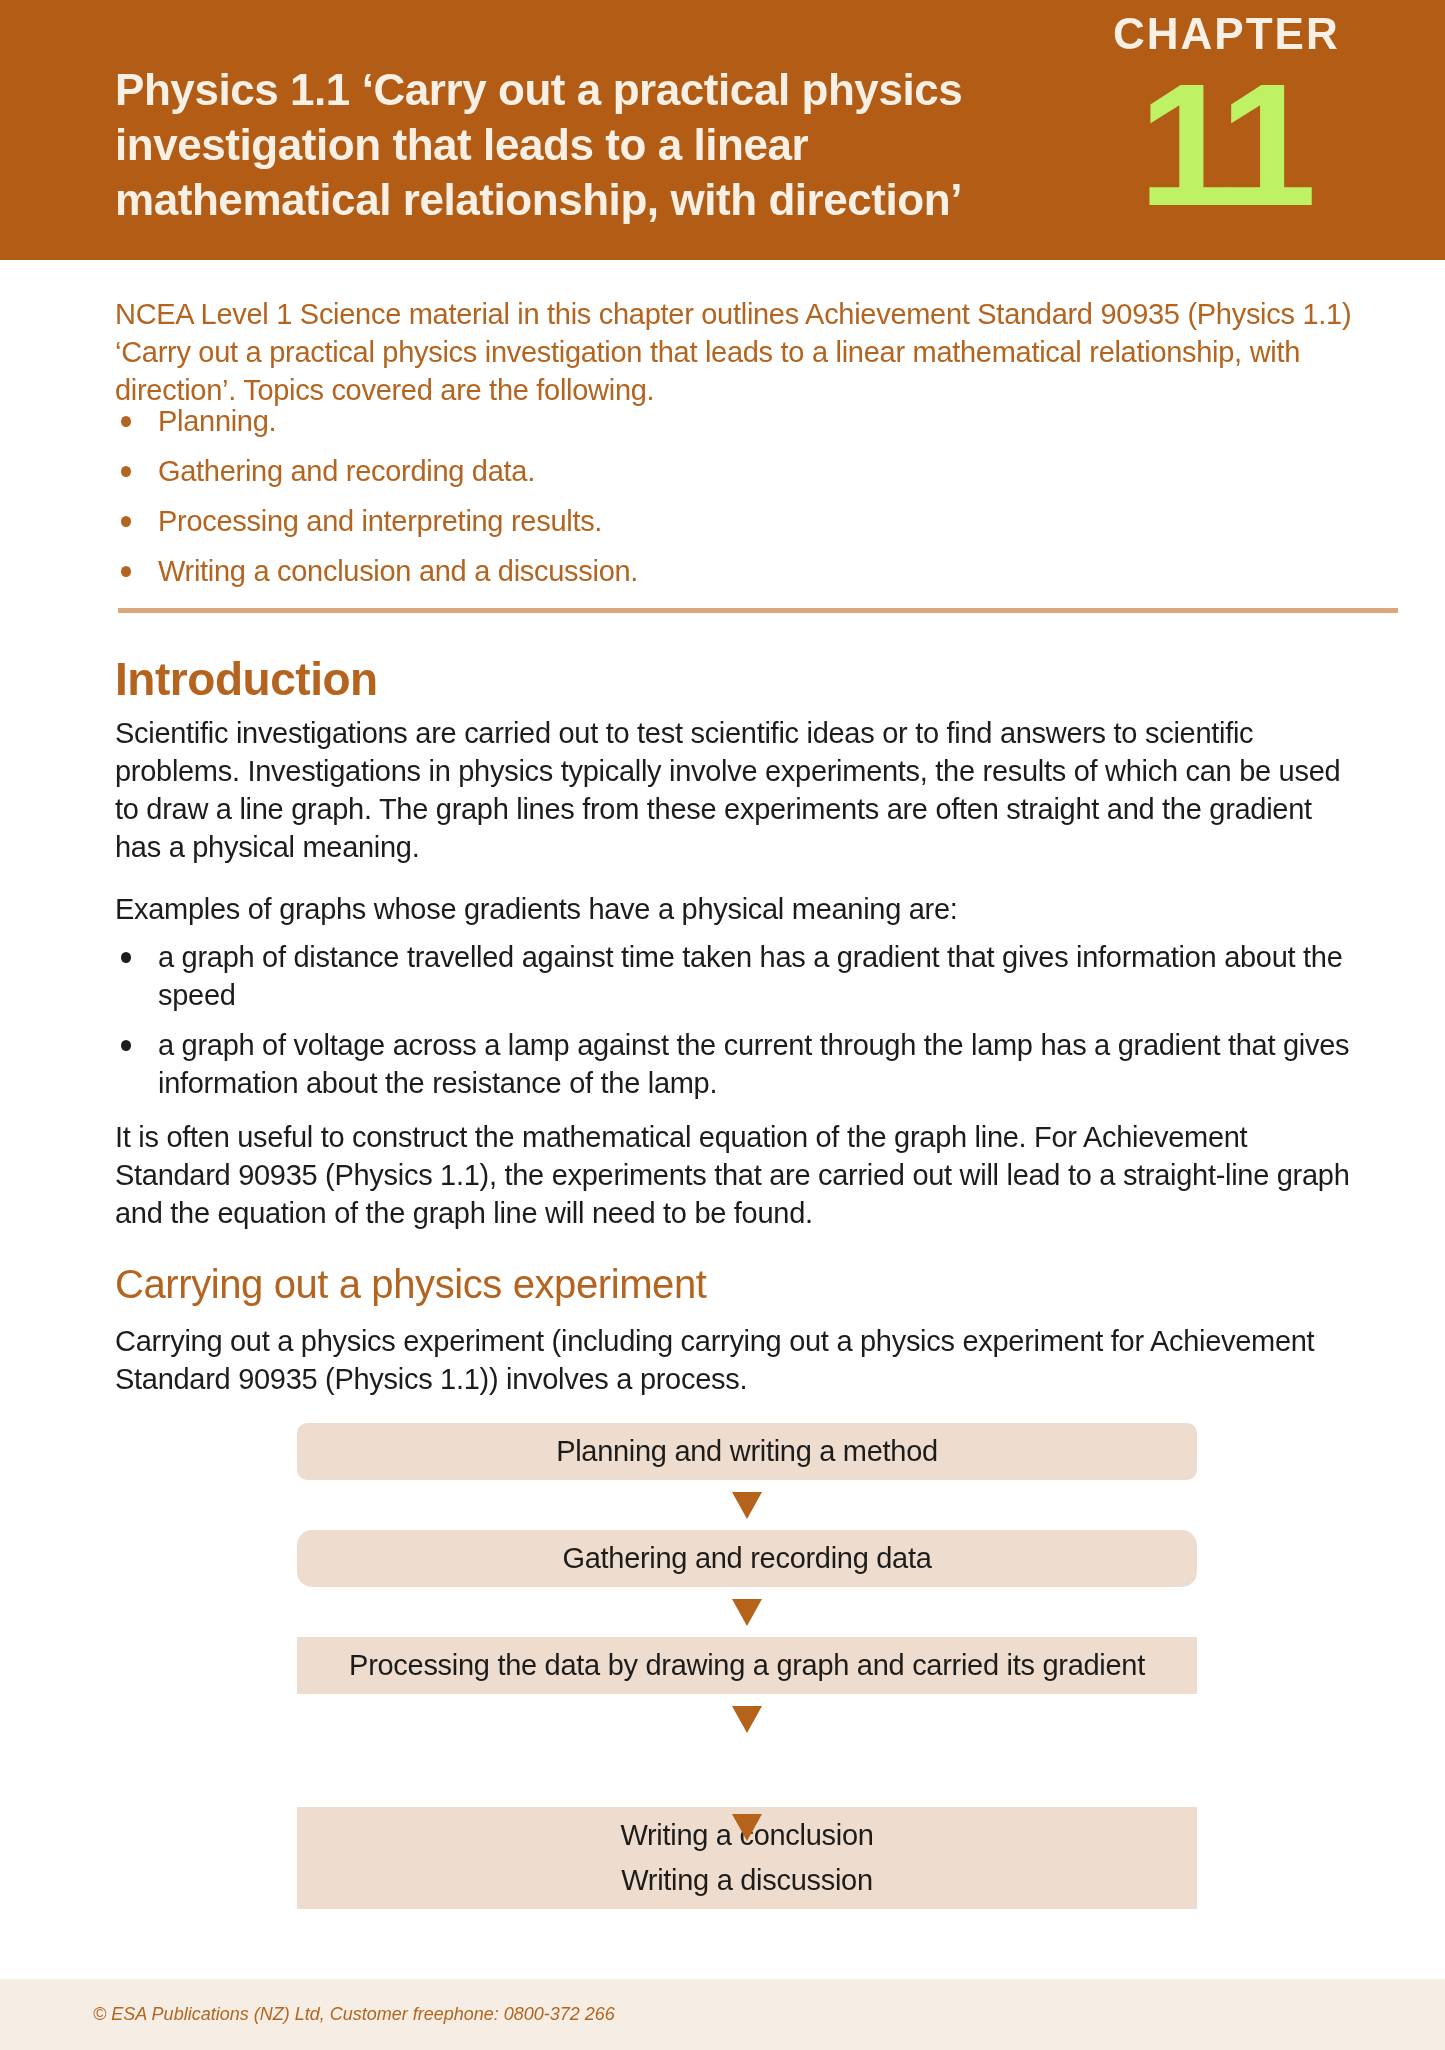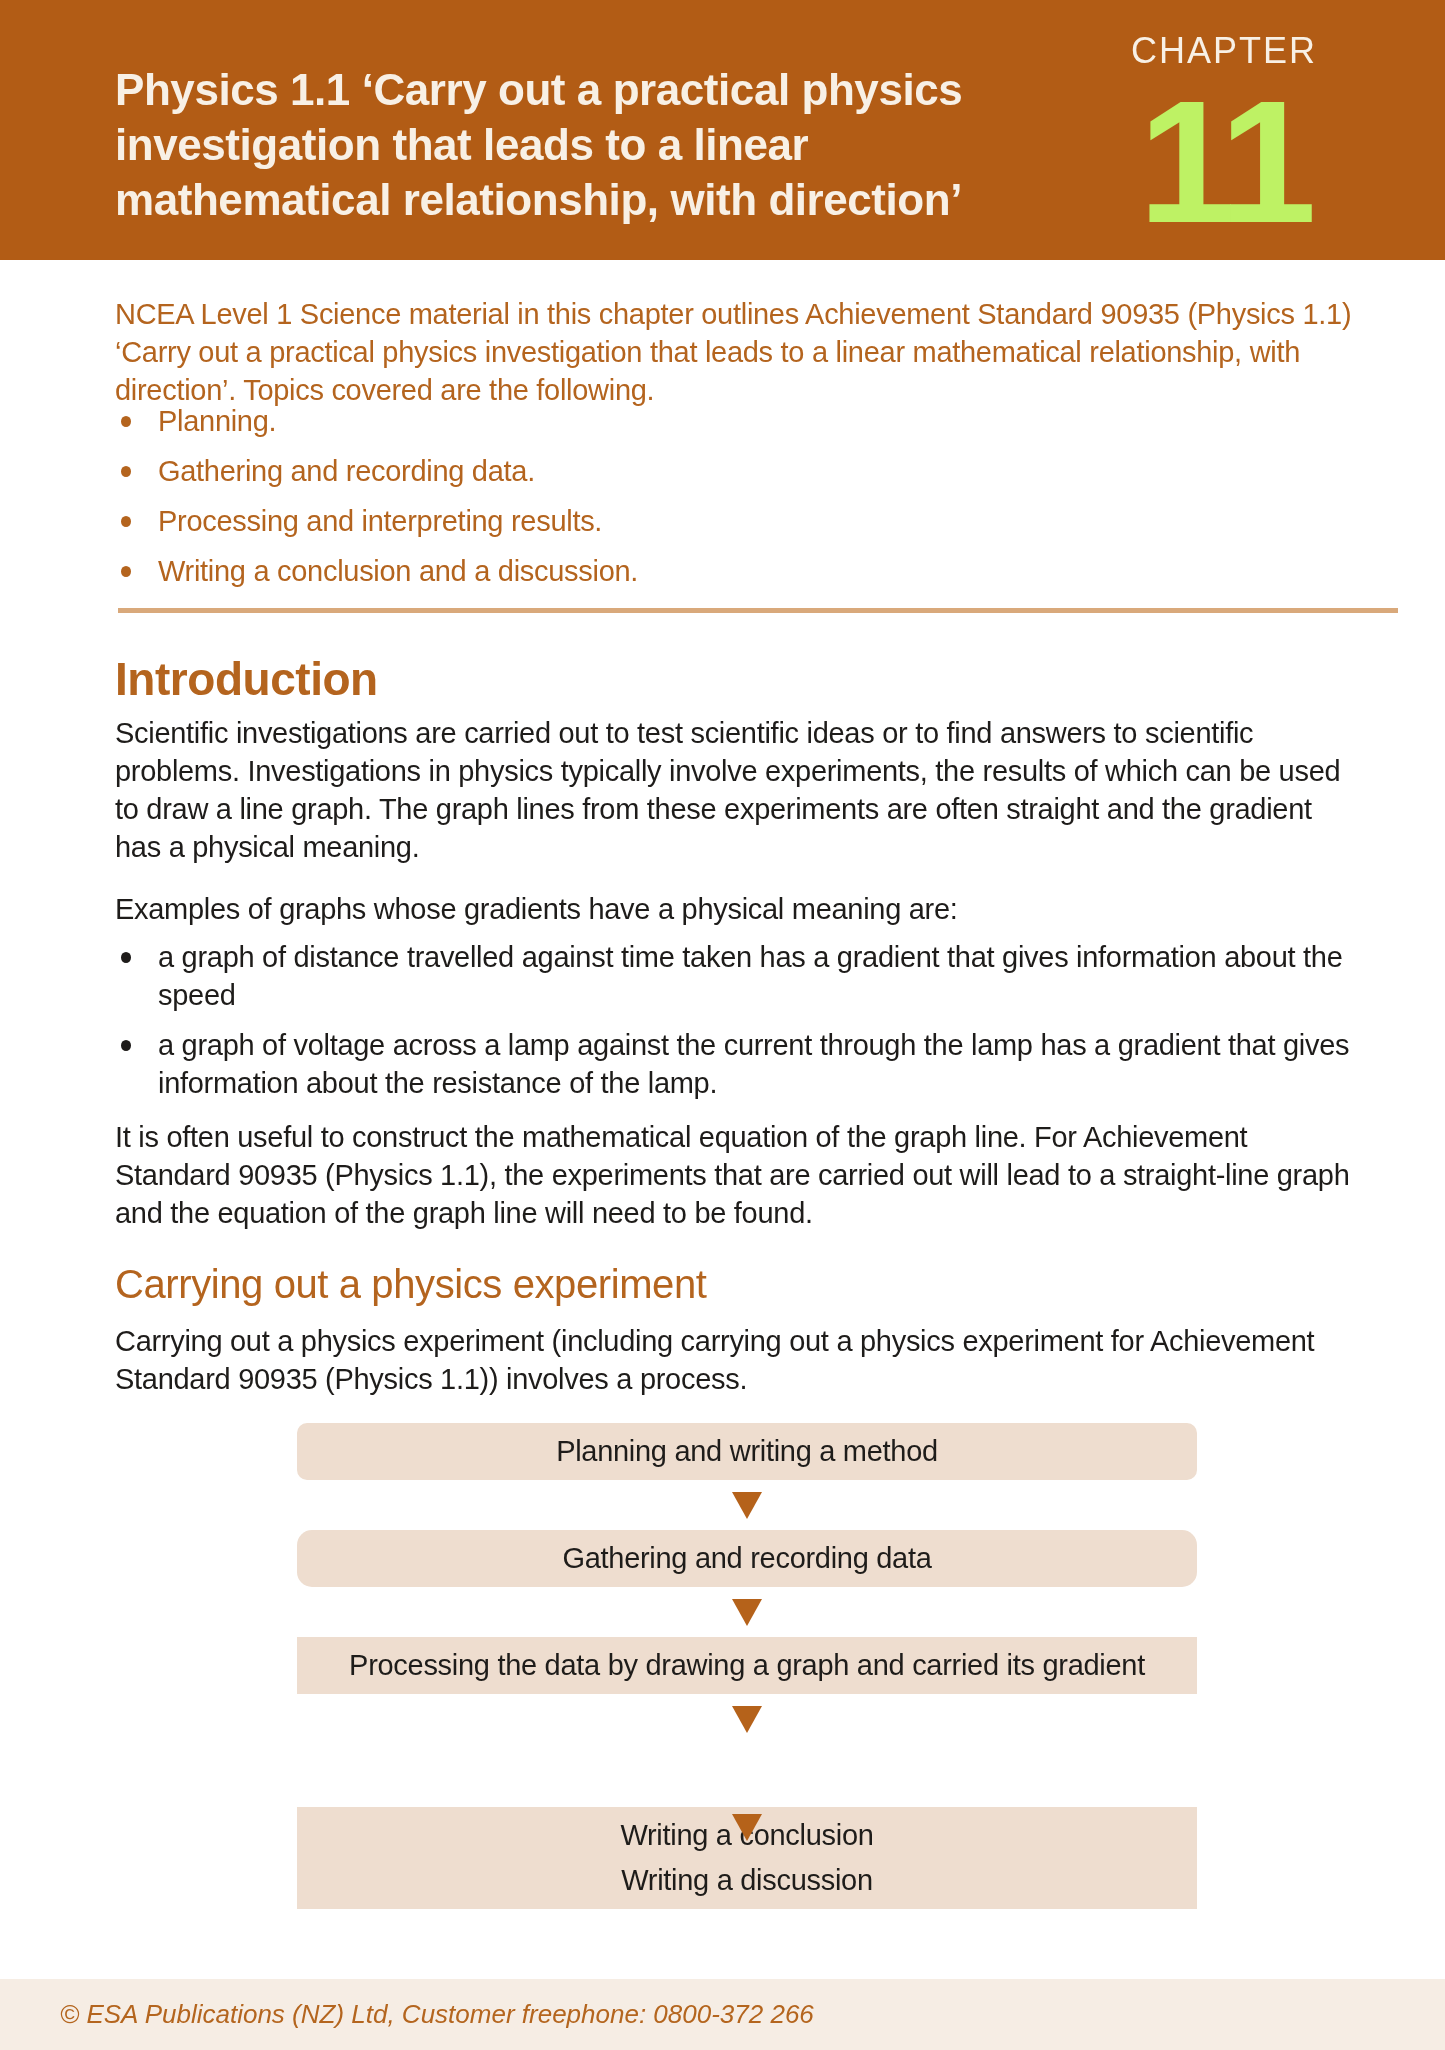--- a/index.html
+++ b/index.html
@@ -35,25 +35,24 @@
   }
   .chapter-block {
     position: absolute;
     left: 1113px;
     top: 12px;
     width: 222px;
     text-align: center;
   }
   .chapter-label {
     color: #f8f0e5;
-    font-size: 36px;
-    font-weight: normal;
+    font-size: 44px;
+    font-weight: bold;
     letter-spacing: 2px;
     line-height: 44px;
-    margin-top: 17px;
   }
   .chapter-number {
     margin-top: 14px;
     color: #bef264;
     font-size: 175px;
     font-weight: bold;
     line-height: 150px;
     letter-spacing: -0.04em;
   }
 
@@ -173,22 +172,22 @@
   .footer-bar {
     position: absolute;
     left: 0; top: 1979px;
     width: 1445px;
     height: 71px;
     background: #f6ede4;
     display: flex;
     align-items: center;
   }
   .footer-text {
-    margin-left: 60px;
-    font-size: 26px;
+    margin-left: 93px;
+    font-size: 18px;
     font-style: italic;
     color: #b4651e;
   }
 </style>
 </head>
 <body>
 
 <div class="page">
 
   <div class="banner">

